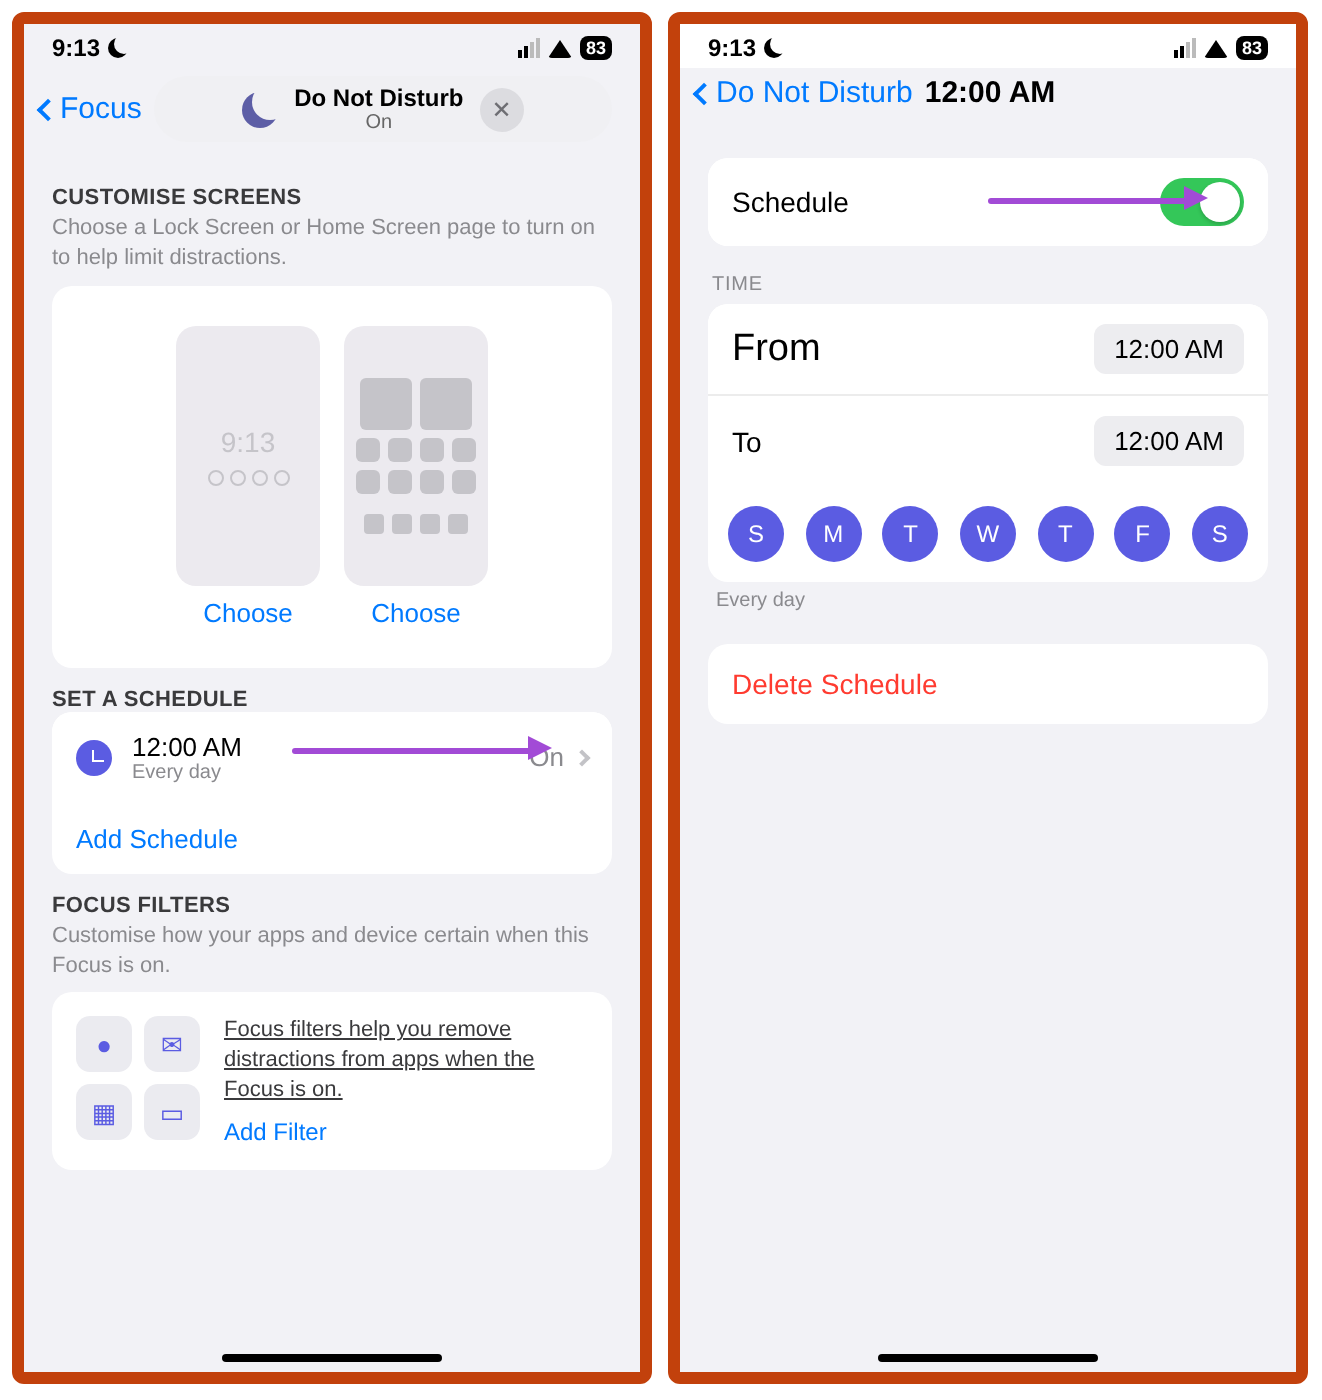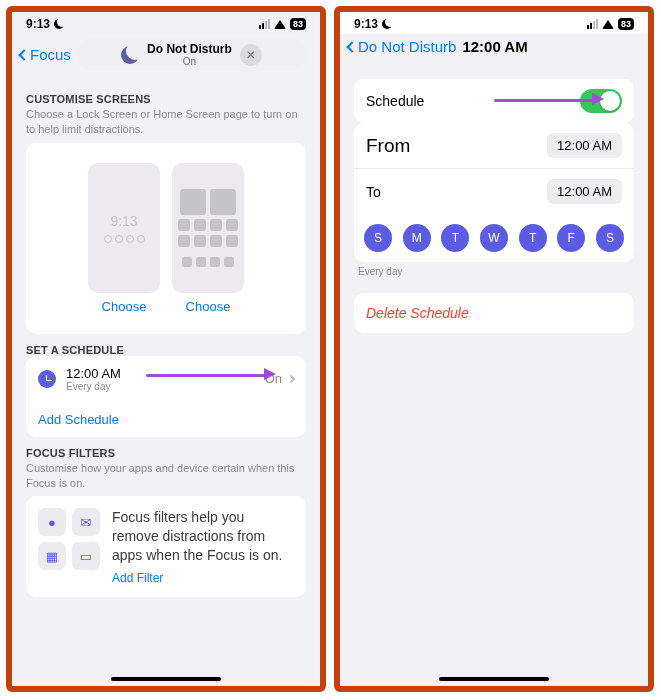--- a/index.html
+++ b/index.html
@@ -62,21 +62,21 @@
   .clockicon::after{content:"";position:absolute;width:5px;height:5px;border-left:1.5px solid #fff;border-bottom:1.5px solid #fff;left:8px;top:5px;}
   .rowmain{flex:1;}
   .rowmain .t1{font-size:13px;font-weight:500;}
   .rowmain .t2{font-size:10px;color:#8a8a8e;}
   .rowval{font-size:13px;color:#8a8a8e;margin-right:6px;}
   .link{ color:#007aff;font-size:13px;padding:10px 12px;}
   .filters{ padding:12px; display:flex; gap:12px;}
   .ficons{ display:grid;grid-template-columns:28px 28px;grid-template-rows:28px 28px;gap:6px;}
   .ficon{ background:#ebebf0;border-radius:7px;display:flex;align-items:center;justify-content:center;font-size:13px;}
   .ftext{flex:1;}
-  .ftext .p{font-size:14px;color:#3a3a3c;line-height:1.35;}
+  .ftext .p{font-size:11px;color:#3a3a3c;line-height:1.35;text-decoration:underline;}
   .ftext .a{font-size:12px;color:#007aff;margin-top:6px;}
   .homebar{ position:absolute;bottom:5px;left:50%;transform:translateX(-50%);width:110px;height:4px;background:#000;border-radius:3px;}
   
   .arrow{ position:relative;}
   .arrowline{ position:absolute;height:3px;background:#a24bd6;border-radius:2px;}
   .arrowhead{ position:absolute;width:0;height:0;border-top:6px solid transparent;border-bottom:6px solid transparent;border-left:12px solid #a24bd6;}
   
   .toggle{ width:42px;height:24px;background:#34c759;border-radius:12px;position:relative;}
   .toggle::after{content:"";position:absolute;width:20px;height:20px;background:#fff;border-radius:50%;right:2px;top:2px;box-shadow:0 1px 2px rgba(0,0,0,.2);}
   .timebadge{background:#ededf0;border-radius:6px;padding:5px 10px;font-size:13px;}
@@ -238,20 +238,21 @@
       <div class="row arrow">
         <div class="rowmain">
             <div class="t1" style="font-size:14px;">Schedule</div>
           </div>
         <div class="toggle"></div>
         <span class="arrowline" style="left:140px;top:20px;width:100px;"></span>
         <span class="arrowhead" style="left:238px;top:14px;"></span>
       </div>
     </div>
 
+    <div class="sect-label">TIME</div>
     <div class="list">
       <div class="row">
         <div class="rowmain">
             <div class="t1" style="font-size:19px;">From</div>
           </div>
         <div class="timebadge">12:00 AM</div>
       </div>
       <div class="row">
         <div class="rowmain">
             <div class="t1" style="font-size:14px;">To</div>
@@ -263,18 +264,18 @@
         <div class="daypill">M</div>
         <div class="daypill">T</div>
         <div class="daypill">W</div>
         <div class="dappill daypill">T</div>
         <div class="daypill">F</div>
         <div class="daypill">S</div>
       </div>
     </div>
     <div class="caption">Every day</div>
 
-    <div class="list" style="margin-top:16px;font-style:italic;">
+    <div class="list" style="margin-top:16px;">
       <div class="delete">Delete Schedule</div>
     </div>
   </div>
   <div class="homebar"></div>
 </div>
 
 </body></html>

